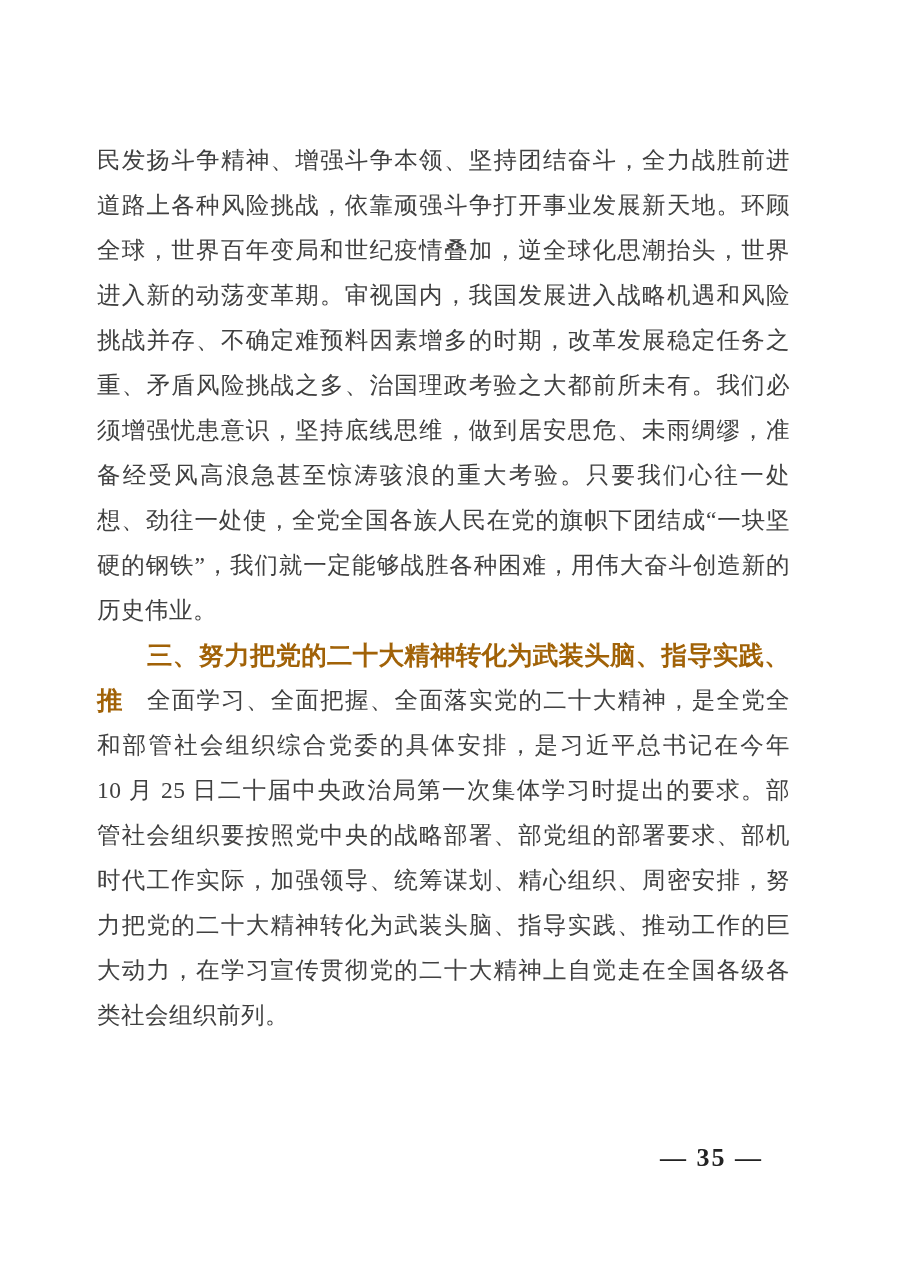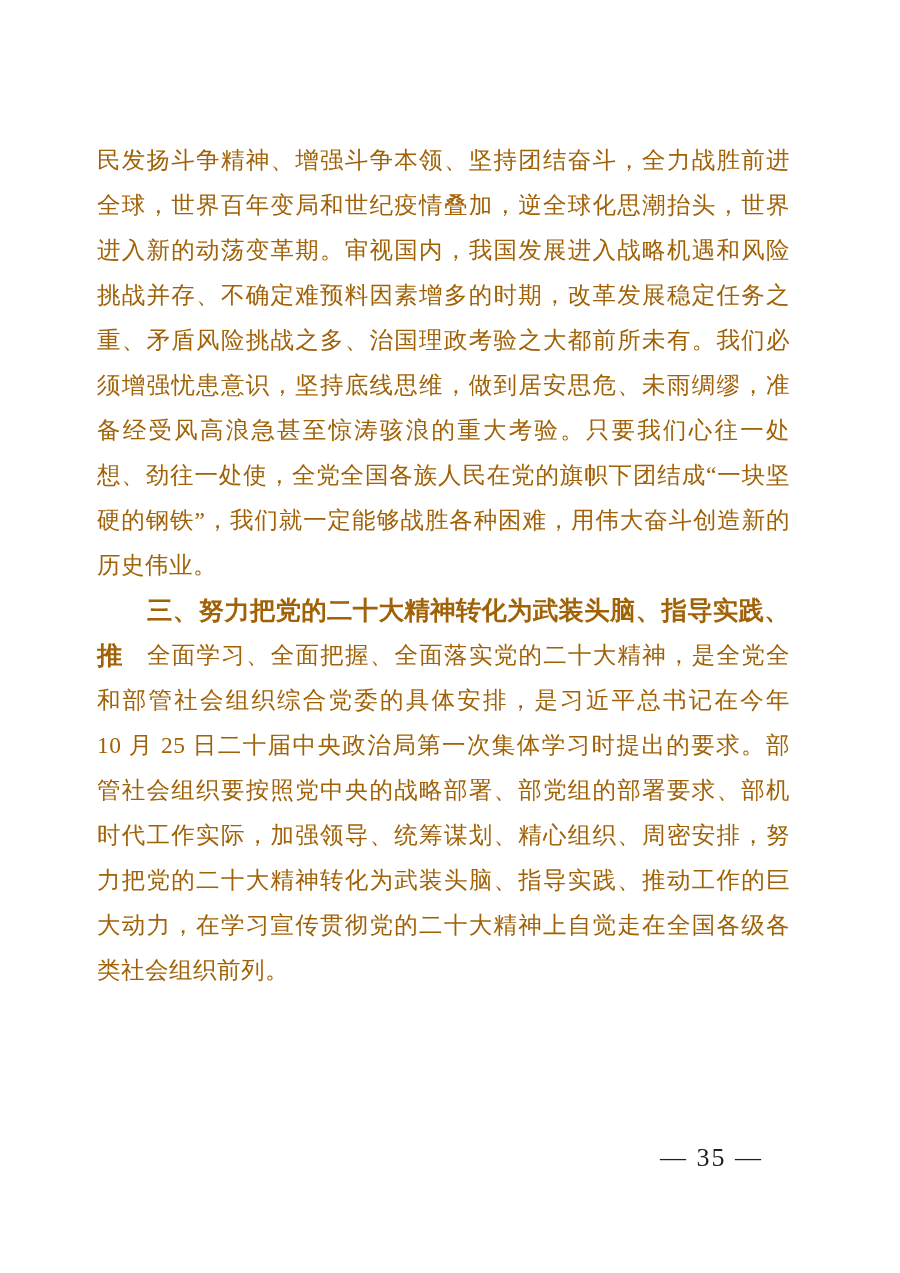--- a/index.html
+++ b/index.html
@@ -19,21 +19,21 @@
   .content {
     position: absolute;
     left: 97px;
     top: 138px;
     width: 693px;
   }
   .line {
     font-size: 23.5px;
     line-height: 45px;
     height: 45px;
-    color: #a16207;
+    color: #404040;
     text-align: justify;
     text-align-last: justify;
     letter-spacing: 0.5px;
   }
   .line.para-end {
     text-align-last: left;
   }
   .line.indent {
     text-indent: 50px;
   }
@@ -46,30 +46,32 @@
   }
   .page-footer {
     position: absolute;
     top: 1143px;
     right: 137px;
     font-size: 26px;
     color: #222222;
     font-family: "Liberation Serif", serif;
     letter-spacing: 2px;
     white-space: nowrap;
+    font-weight: bold;
   }
 </style>
 </head>
 <body>
 
 <div class="page">
   <div class="content">
 
     <div>
       <div class="line">民发扬斗争精神、增强斗争本领、坚持团结奋斗，全力战胜前进</div>
+      <div class="line">道路上各种风险挑战，依靠顽强斗争打开事业发展新天地。环顾</div>
       <div class="line">全球，世界百年变局和世纪疫情叠加，逆全球化思潮抬头，世界</div>
       <div class="line">进入新的动荡变革期。审视国内，我国发展进入战略机遇和风险</div>
       <div class="line">挑战并存、不确定难预料因素增多的时期，改革发展稳定任务之</div>
       <div class="line">重、矛盾风险挑战之多、治国理政考验之大都前所未有。我们必</div>
       <div class="line">须增强忧患意识，坚持底线思维，做到居安思危、未雨绸缪，准</div>
       <div class="line">备经受风高浪急甚至惊涛骇浪的重大考验。只要我们心往一处</div>
       <div class="line">想、劲往一处使，全党全国各族人民在党的旗帜下团结成“一块坚</div>
       <div class="line">硬的钢铁”，我们就一定能够战胜各种困难，用伟大奋斗创造新的</div>
       <div class="line para-end">历史伟业。</div>
     </div>

